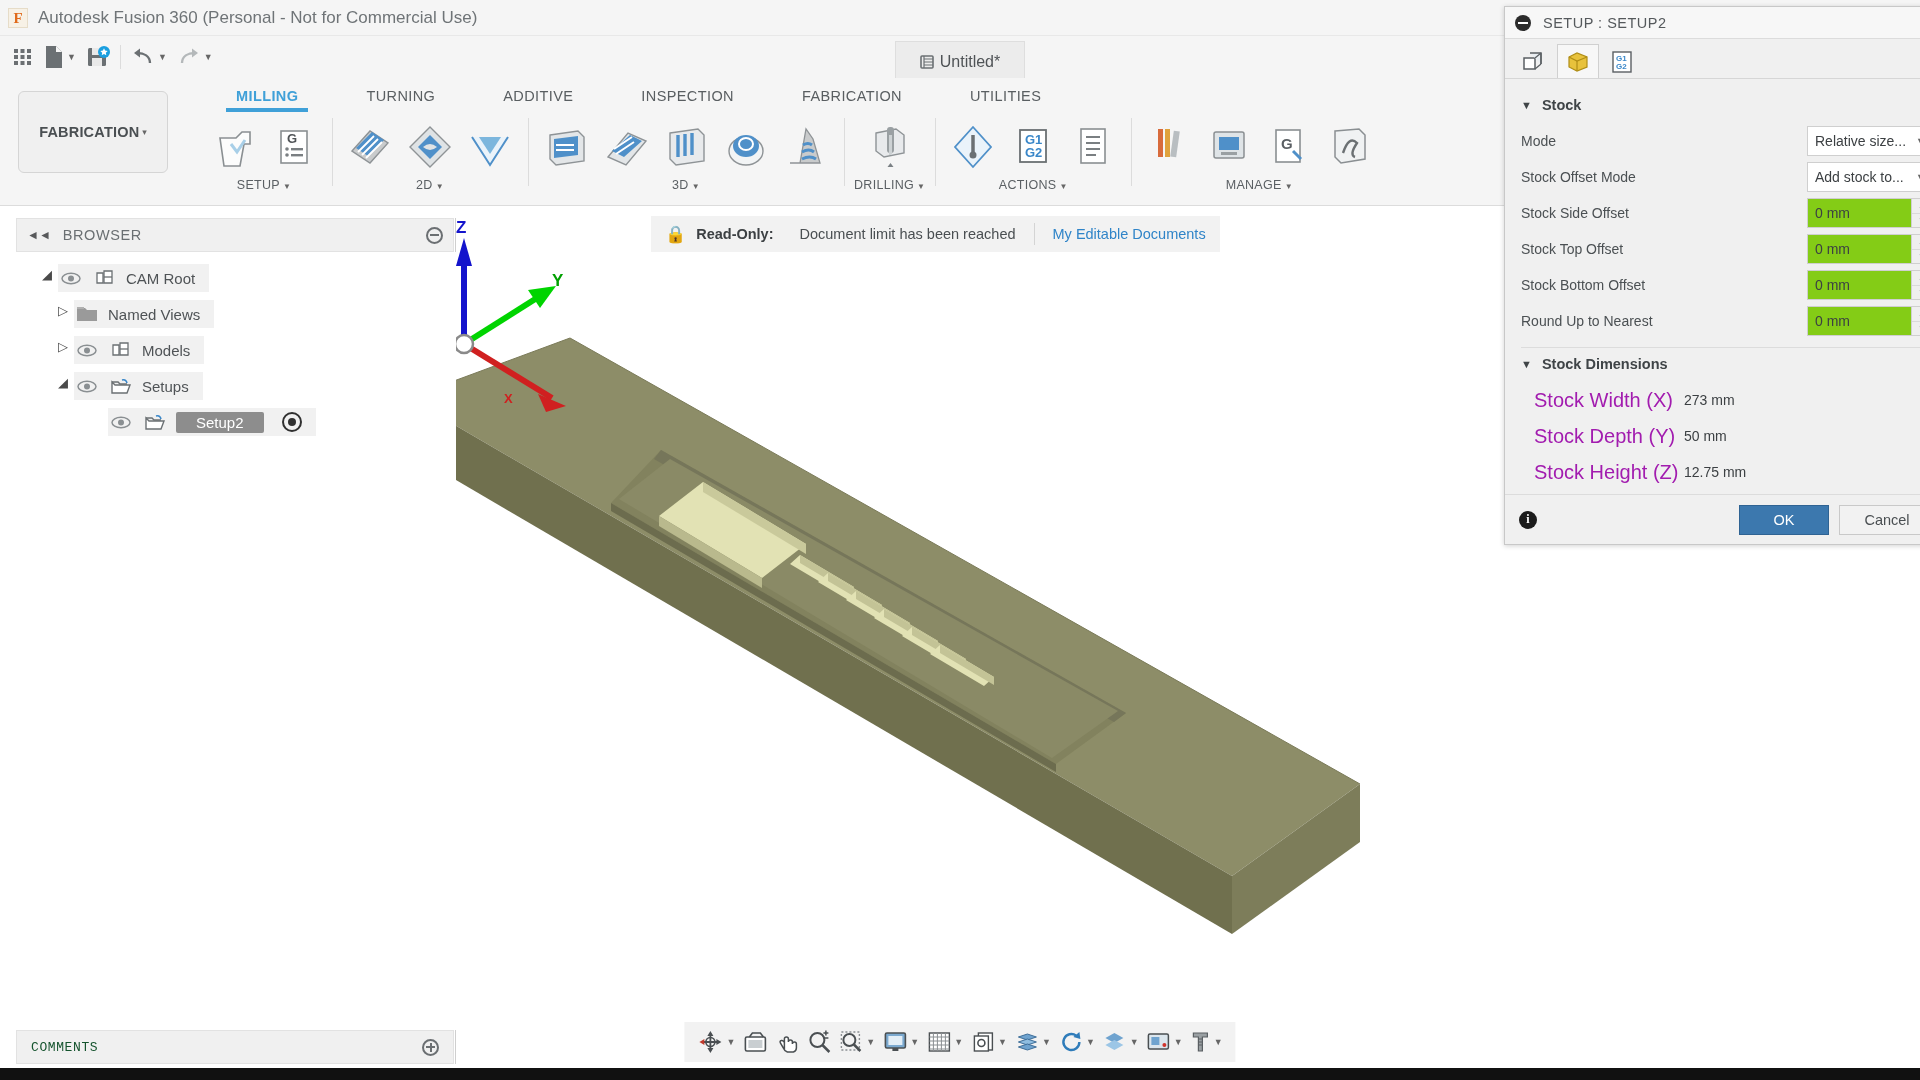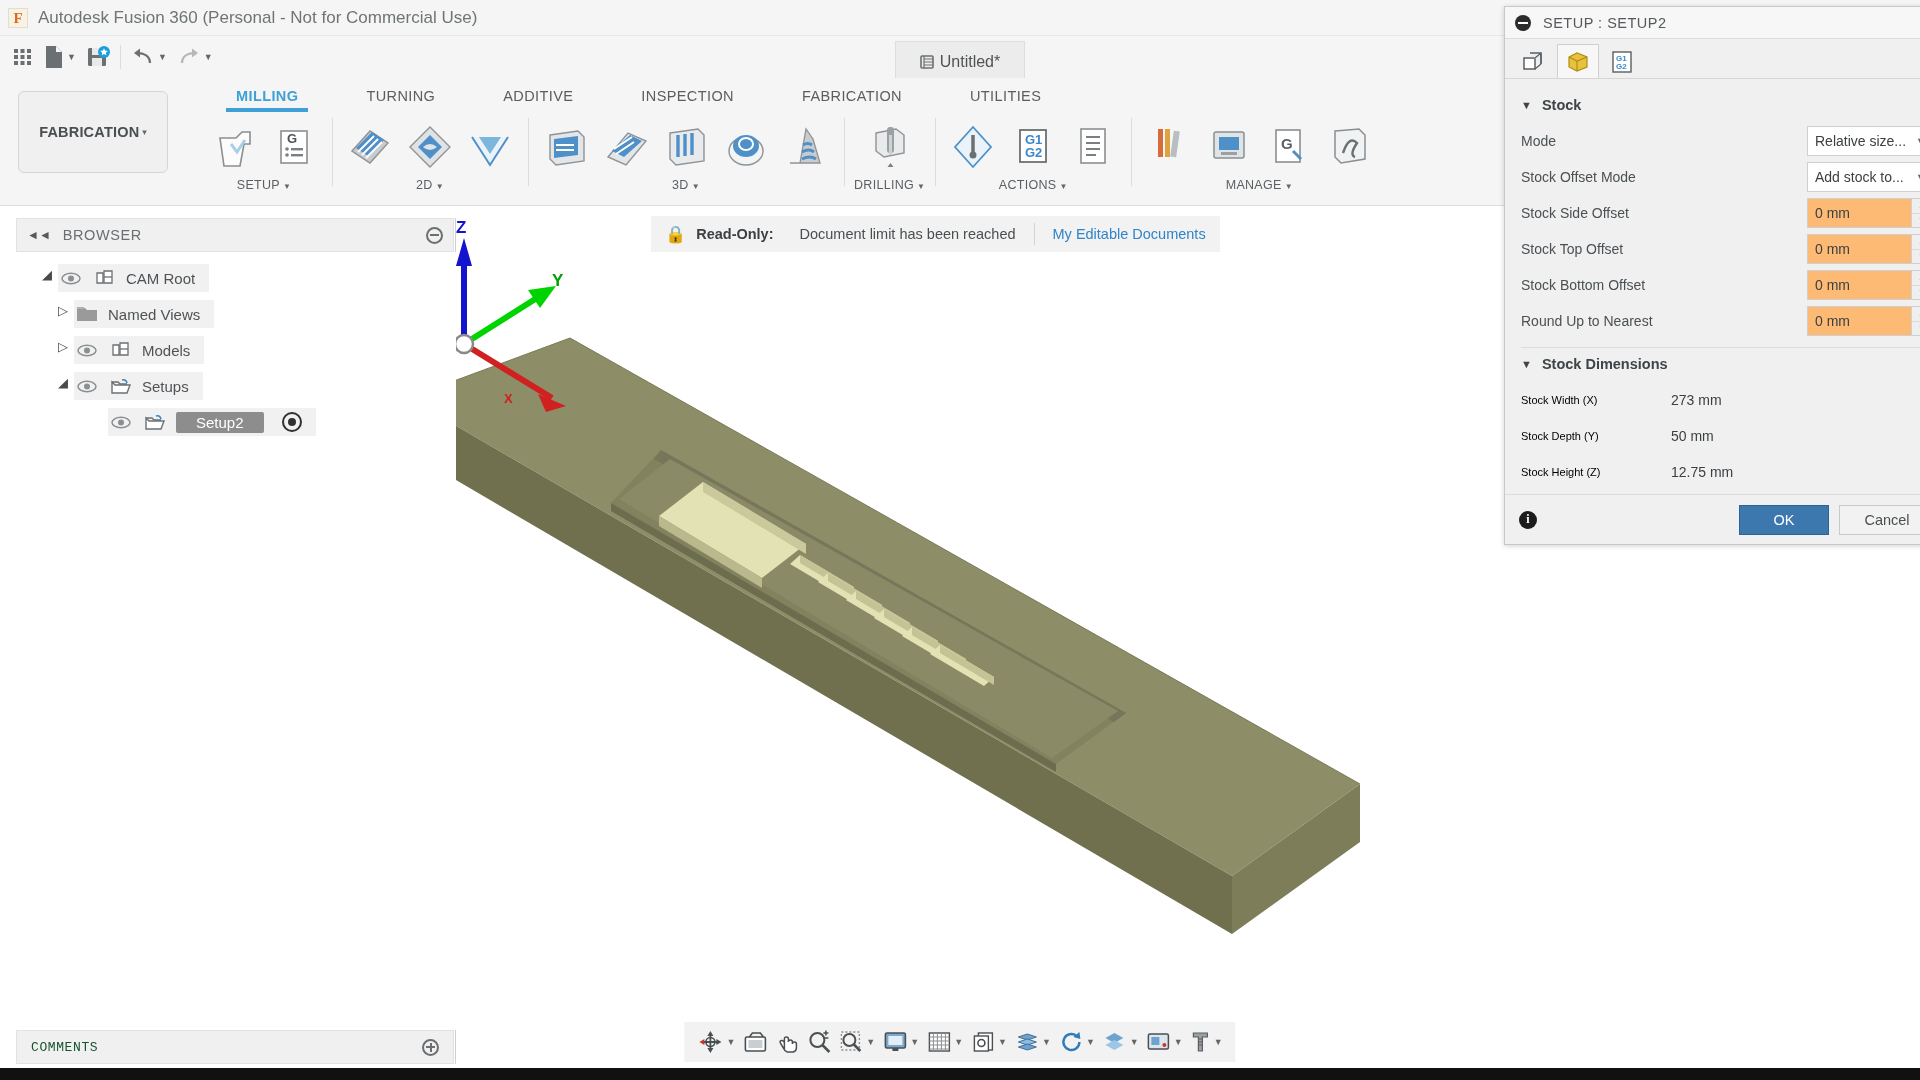--- a/index.html
+++ b/index.html
@@ -173,26 +173,26 @@
   .sec-hdr { display: flex; align-items: center; gap: 10px; font-size: 14.5px; font-weight: bold; color: #3f4447; margin: 8px 0 10px 0; cursor: pointer; }
   .sec-hdr .tri { font-size: 11px; }
   .frow { display: flex; align-items: center; height: 36px; }
   .frow .fl { flex: 1; font-size: 14px; color: #4b5053; }
   .sel-ctl {
     width: 126px; height: 30px; background: #fff; border: 1px solid #cfcfcf;
     display: flex; align-items: center; justify-content: space-between; padding: 0 7px;
     font-size: 14px; color: #3c4043; cursor: pointer;
   }
   .spin-wrap { width: 126px; height: 30px; display: flex; }
-  .spin-in { flex: 1; background: #fdba74; border: 1px solid #cfcfcf; border-right: none; display: flex; align-items: center; padding-left: 7px; font-size: 14px; color: #3c4043; }
+  .spin-in { flex: 1; background: #84cc16; border: 1px solid #cfcfcf; border-right: none; display: flex; align-items: center; padding-left: 7px; font-size: 14px; color: #3c4043; }
   .spin-btns { width: 22px; display: flex; flex-direction: column; border: 1px solid #cfcfcf; background: #efefef; }
   .spin-btns span { flex: 1; display: flex; align-items: center; justify-content: center; font-size: 8px; color: #444; cursor: pointer; }
   .spin-btns span:first-child { border-bottom: 1px solid #dadada; }
   .ro-row { display: flex; align-items: center; height: 36px; }
-  .ro-row .rl { width: 150px; font-size: 11px; color: #000000; }
+  .ro-row .rl { width: 150px; font-size: 20px; color: #a21caf; margin-left: 13px; }
   .ro-row .rv { font-size: 14px; color: #3c4043; }
   .dlg-div { height: 1px; background: #dcdcdc; margin: 8px 0 2px 0; }
   .dlg-foot {
     border-top: 1px solid #dcdcdc; height: 50px; display: flex; align-items: center;
     padding: 0 14px; gap: 10px;
   }
   .info-ico { width: 18px; height: 18px; border-radius: 50%; background: #1c1c1c; color: #fff;
     font-size: 12px; font-weight: bold; display: flex; align-items: center; justify-content: center;
     font-family: "Liberation Serif", serif; cursor: pointer; }
   .btn-ok {

